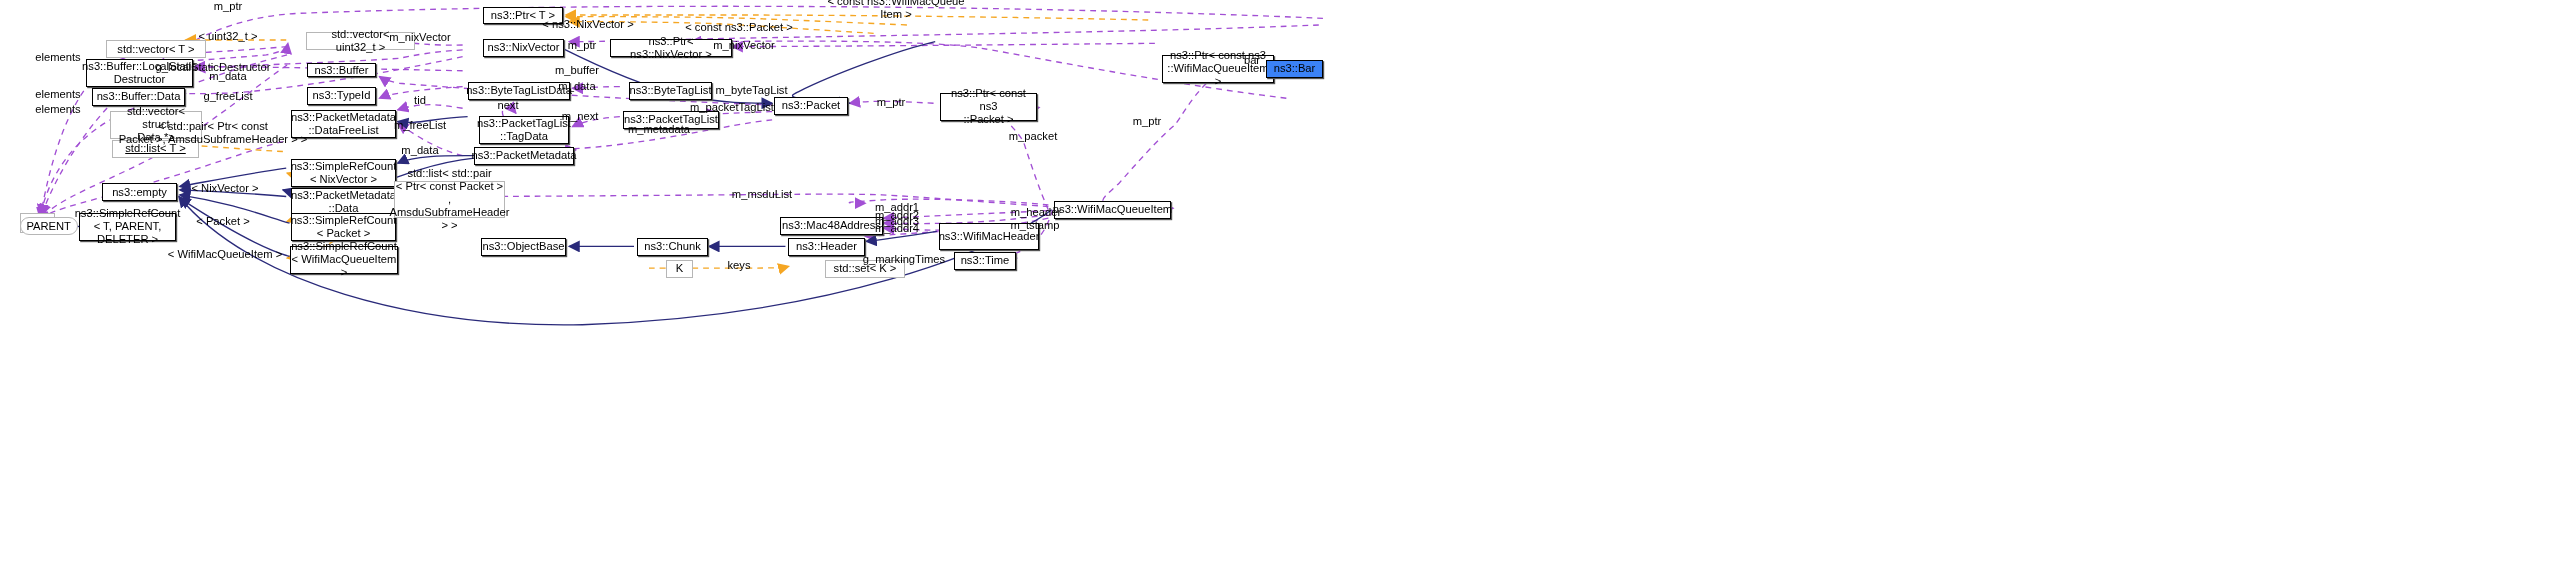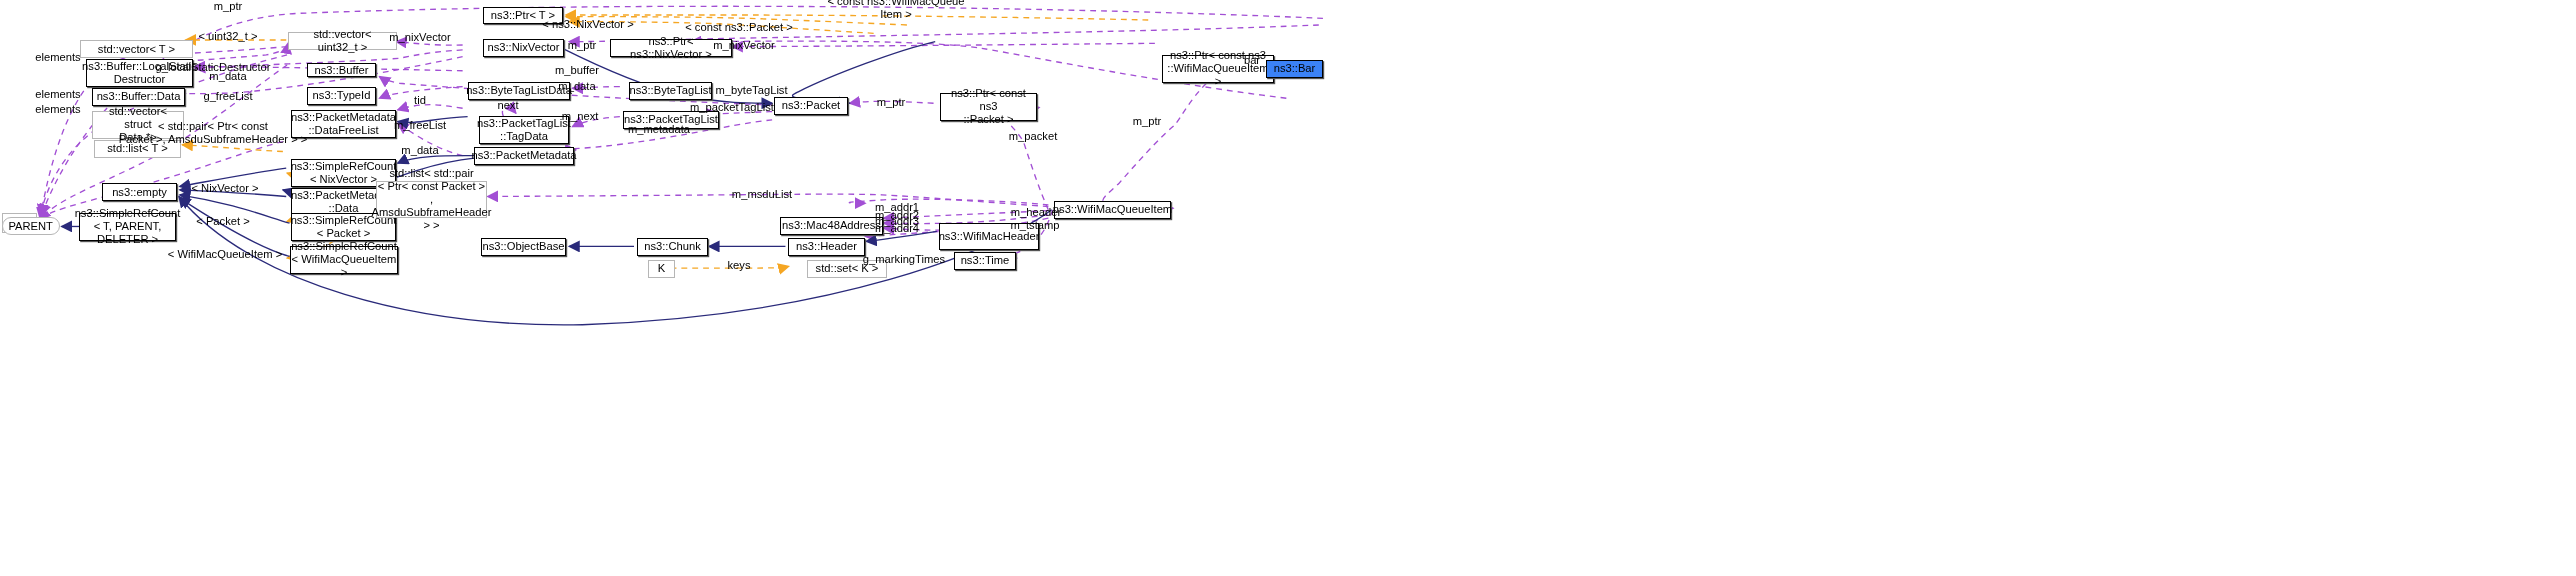--- a/index.html
+++ b/index.html
@@ -3,21 +3,21 @@
 <meta charset="utf-8">
 <style>
   html,body{margin:0;padding:0;background:#ffffff;}
   body{font-family:"Liberation Sans","DejaVu Sans",sans-serif;}
   #canvas{position:relative;width:2576px;height:577px;background:#fff;overflow:hidden;}
   svg.edges{position:absolute;left:0;top:0;width:2576px;height:577px;pointer-events:none;}
   .node{position:absolute;box-sizing:border-box;display:flex;align-items:center;justify-content:center;
         text-align:center;background:#ffffff;font-size:11.2px;color:#000;line-height:1.15;
         padding:1.7px 3.3px;white-space:pre-line;}
   .node.solid{border:0.8px solid #000;box-shadow:1.2px 1.2px 0 0 #555;}
-  .node.faint{border:0.8px solid #b6b6b6;}
+  .node.faint{border:0.8px solid #b6b6b6;margin-left:18px;}
   .node.hl{border:1.2px solid #000;background:#3b82f6;box-shadow:1.2px 1.2px 0 0 #555;}
   .elabel{position:absolute;font-size:11.2px;color:#000;white-space:pre-line;text-align:center;
           transform:translate(-50%,-50%);line-height:1.15;}
 </style>
 </head>
 <body>
 
 <div id="canvas">
 
   <svg class="edges" viewBox="0 0 3096 693" preserveAspectRatio="none">
@@ -95,27 +95,27 @@
         <path d="M1126,278 C1100,282 1060,288 1041,290"></path>
         <path d="M1264,252 C1200,300 1000,380 700,390 C500,394 300,340 215,236"></path>
         <path d="M1124,50 C1080,60 1000,90 960,110 C948,116 940,118 1021,124"></path>
         <path d="M676,58 C700,70 760,100 820,115 C870,124 900,124 928,124"></path>
       </g>
     </g>
   </svg>
 
   <div id="nodes">
       <div class="node faint" style="left: 1.7px; top: 213px; width: 35px; height: 20px;">T</div>
-      <div class="node faint" style="left: 80px; top: 40px; width: 113px; height: 18.3px;">std::vector&lt; T &gt;</div>
+      <div class="node faint" style="left: 88px; top: 40px; width: 100px; height: 18.3px;">std::vector&lt; T &gt;</div>
       <div class="node solid" style="left: 86px; top: 59px; width: 107px; height: 27.5px;">ns3::Buffer::LocalStatic
 Destructor</div>
       <div class="node solid" style="left: 92px; top: 88px; width: 93px; height: 17.5px;">ns3::Buffer::Data</div>
       <div class="node faint" style="left: 92px; top: 111px; width: 92px; height: 27.5px;">std::vector&lt; struct
 Data *&gt;</div>
-      <div class="node faint" style="left: 94px; top: 140px; width: 87px; height: 17.5px;">std::list&lt; T &gt;</div>
+      <div class="node faint" style="left: 94px; top: 140px; width: 87px; height: 17.5px; text-decoration: underline;">std::list&lt; T &gt;</div>
       <div class="node solid" style="left: 102px; top: 183px; width: 75px; height: 18.3px;">ns3::empty</div>
       <div class="node faint" style="left: 1.7px; top: 217px; width: 58px; height: 18.3px; border-radius: 9px;">PARENT</div>
       <div class="node solid" style="left: 79px; top: 213px; width: 97px; height: 27.5px;">ns3::SimpleRefCount
 &lt; T, PARENT, DELETER &gt;</div>
       <div class="node faint" style="left: 288px; top: 32px; width: 109px; height: 18.3px;">std::vector&lt; uint32_t &gt;</div>
       <div class="node solid" style="left: 307px; top: 63px; width: 69px; height: 14px;">ns3::Buffer</div>
       <div class="node solid" style="left: 307px; top: 87px; width: 69px; height: 17.5px;">ns3::TypeId</div>
       <div class="node solid" style="left: 291px; top: 110px; width: 105px; height: 27.5px;">ns3::PacketMetadata
 ::DataFreeList</div>
       <div class="node solid" style="left: 291px; top: 159px; width: 105px; height: 27.5px;">ns3::SimpleRefCount

